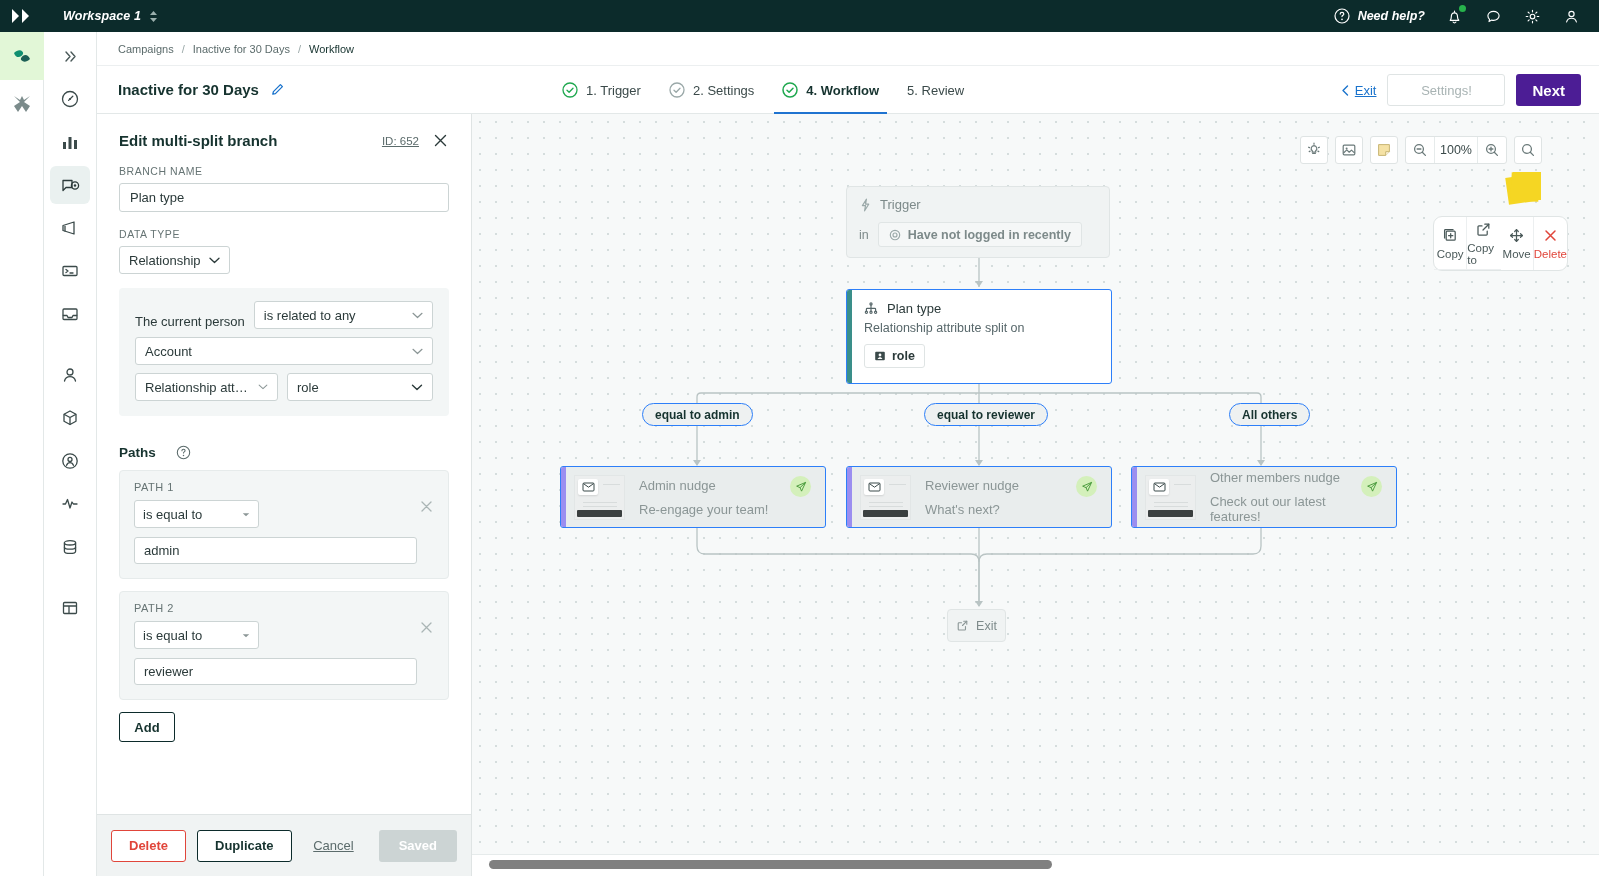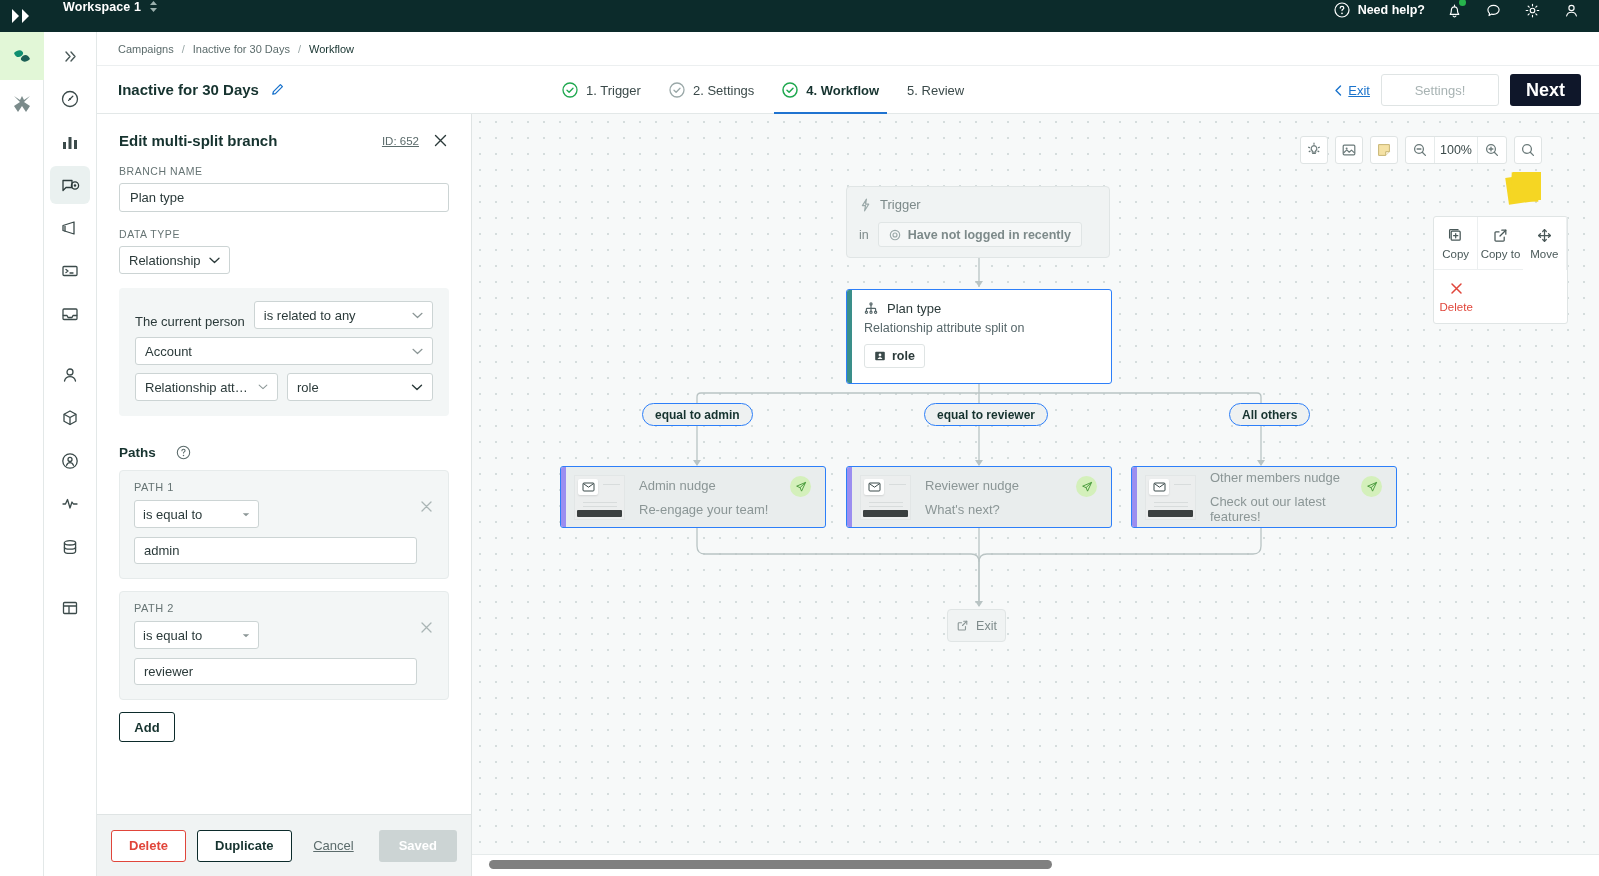--- a/index.html
+++ b/index.html
@@ -9,21 +9,21 @@
     background: #ffffff;
     overflow: hidden;
     -webkit-font-smoothing: antialiased;
   }
   .app { position: relative; width: 1599px; height: 876px; }
 
   
   .topbar {
     position: absolute; top: 0; left: 0; width: 1599px; height: 32px;
     background: #0c2b2b;
-    display: flex; align-items: flex-start;
+    display: flex; align-items: center; font-style: italic;
   }
   .topbar-logo {
     width: 44px; height: 32px; display: flex; align-items: center; justify-content: center;
   }
   .ws-name {
     color: #ffffff; font-size: 12.5px; font-weight: bold; margin-left: 19px;
     letter-spacing: .1px;
   }
   .ws-caret { margin-left: 8px; display: flex; flex-direction: column; gap: 2px; }
   .topbar-right {
@@ -98,23 +98,23 @@
   .exit-link {
     display: flex; align-items: center; gap: 5px; font-size: 13px; color: #1a73cc;
   }
   .exit-link span.lbl { text-decoration: underline; }
   .autosaved {
     height: 32px; min-width: 118px; padding: 0 14px; border: 1px solid #dfe4e4; border-radius: 3px;
     display: flex; align-items: center; justify-content: center;
     font-size: 13px; color: #a8b3b3; background: #fff;
   }
   .next-btn {
-    height: 32px; min-width: 62px; padding: 0 16px; background: #0f172a; color: #fff;
+    height: 32px; min-width: 62px; padding: 0 16px; background: #4c1d95; color: #fff;
     border-radius: 3px; display: flex; align-items: center; justify-content: center;
-    font-size: 18px; font-weight: bold;
+    font-size: 15px; font-weight: bold;
   }
 
   
   .panel {
     position: absolute; top: 114px; left: 97px; width: 375px; height: 762px;
     background: #fff; border-right: 1px solid #dfe4e4;
     display: flex; flex-direction: column;
   }
   .panel-scroll { flex: 1; overflow: hidden; }
   .panel-head {
@@ -227,22 +227,22 @@
   }
   .sticky i {
     position: absolute; background: #f5d623; display: block;
   }
   .sticky i.s1 { left: 0; top: 4px; width: 27px; height: 27px; transform: rotate(-8deg); }
   .sticky i.s2 { left: 4px; top: 1px; width: 28px; height: 28px; transform: rotate(3deg); }
   .sticky i.s3 { left: 6px; top: 0px; width: 28px; height: 28px; }
 
   .ctxmenu {
     position: absolute; top: 102px; right: 31px; width: 135px;
-    background: #fff; border: 1px solid #e0e5e5; border-radius: 3px;
-    display: grid; grid-template-columns: 1fr 1fr 1fr;
+    background: #fff; border: 1px solid #e0e5e5; border-radius: 9px;
+    display: grid; grid-template-columns: 1fr 1fr 1fr 1fr;
   }
   .ctx-cell {
     height: 53px; display: flex; flex-direction: column; align-items: center; justify-content: center;
     gap: 4px; font-size: 11.5px; color: #4a5959;
   }
   .ctx-cell.b-r { border-right: 1px solid #eceff0; }
   .ctx-cell.b-b { border-bottom: 1px solid #eceff0; }
   .ctx-cell.danger { color: #e0453a; }
 
   

